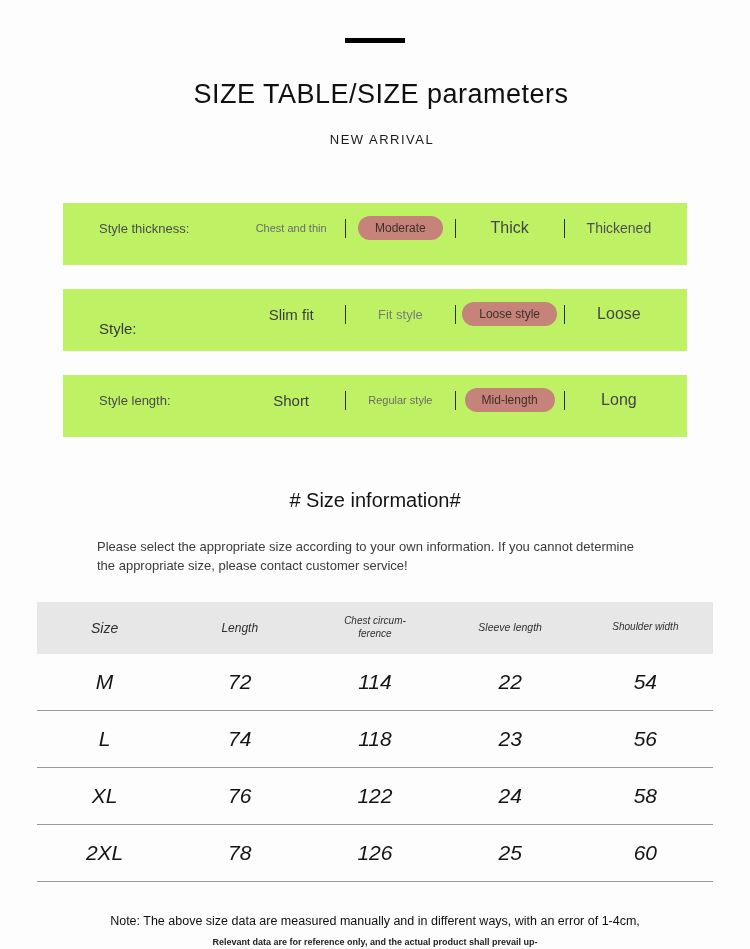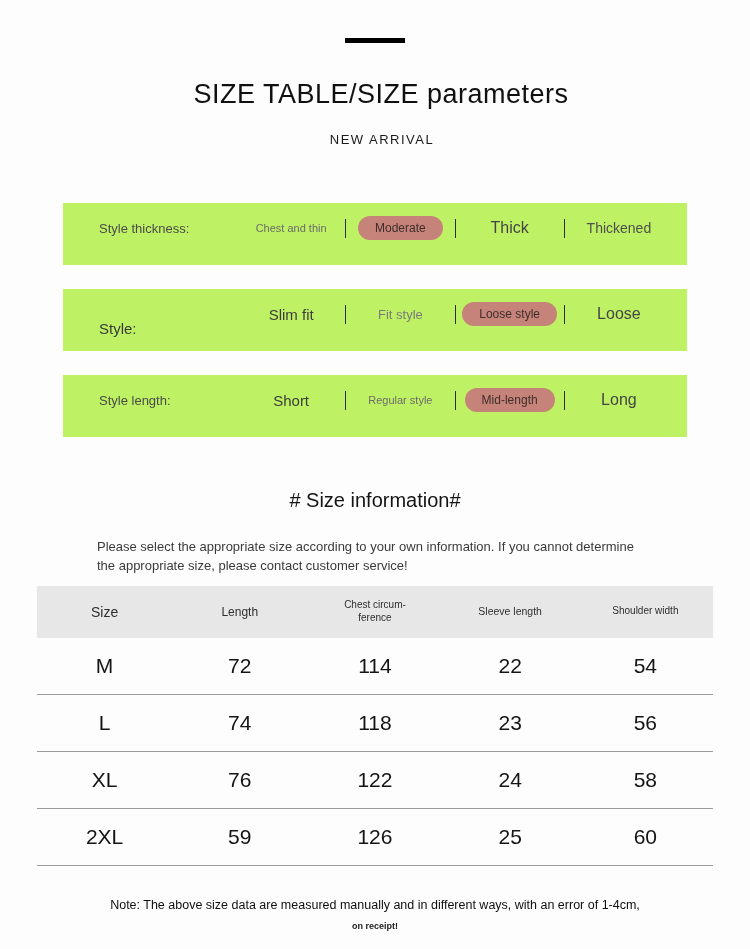--- a/index.html
+++ b/index.html
@@ -39,21 +39,21 @@
     border-radius:15px; padding:6px 17px; font-size:12px; line-height:1;
   }
   .size-info-heading {
     margin-top:52px; text-align:center;
     font-size:20px; font-weight:500; color:#141414;
   }
   .size-info-note {
     width:556px; margin:26px auto 2px auto;
     font-size:13px; line-height:1.45; color:#3b3b3b; text-align:left;
   }
-  .size-table { width:676px; margin:10px auto 0 auto; border-collapse:collapse; table-layout:fixed; }
+  .size-table { width:676px; margin:26px auto 0 auto; border-collapse:collapse; table-layout:fixed;font-style:italic; }
   .size-table th {
     background:#e7e7e7; height:52px; font-weight:400;
     text-align:center; vertical-align:middle; color:#2e2e2e;
   }
   .th-size { font-size:14px; }
   .th-md { font-size:12px; }
   .th-sm { font-size:10px; line-height:1.25; }
   .th-sm .hwrap, .th-bold .hwrap { display:inline-block; max-width:70px; }
   .th-bold { font-size:10.5px; font-weight:700; line-height:1.25; }
   .size-table td {
@@ -150,24 +150,25 @@
     </tr>
     <tr>
       <td>XL</td>
       <td>76</td>
       <td>122</td>
       <td>24</td>
       <td>58</td>
     </tr>
     <tr>
       <td>2XL</td>
-      <td>59</td>
+      <td>78</td>
       <td>126</td>
       <td>25</td>
       <td>60</td>
     </tr>
   </tbody>
 </table>
 
 <div class="footer-note">Note: The above size data are measured manually and in different ways, with an error of 1-4cm,</div>
 <div class="footer-subnote">
+  <div>Relevant data are for reference only, and the actual product shall prevail up-</div>
   <div>on receipt!</div>
 </div>
 
 </body></html>

